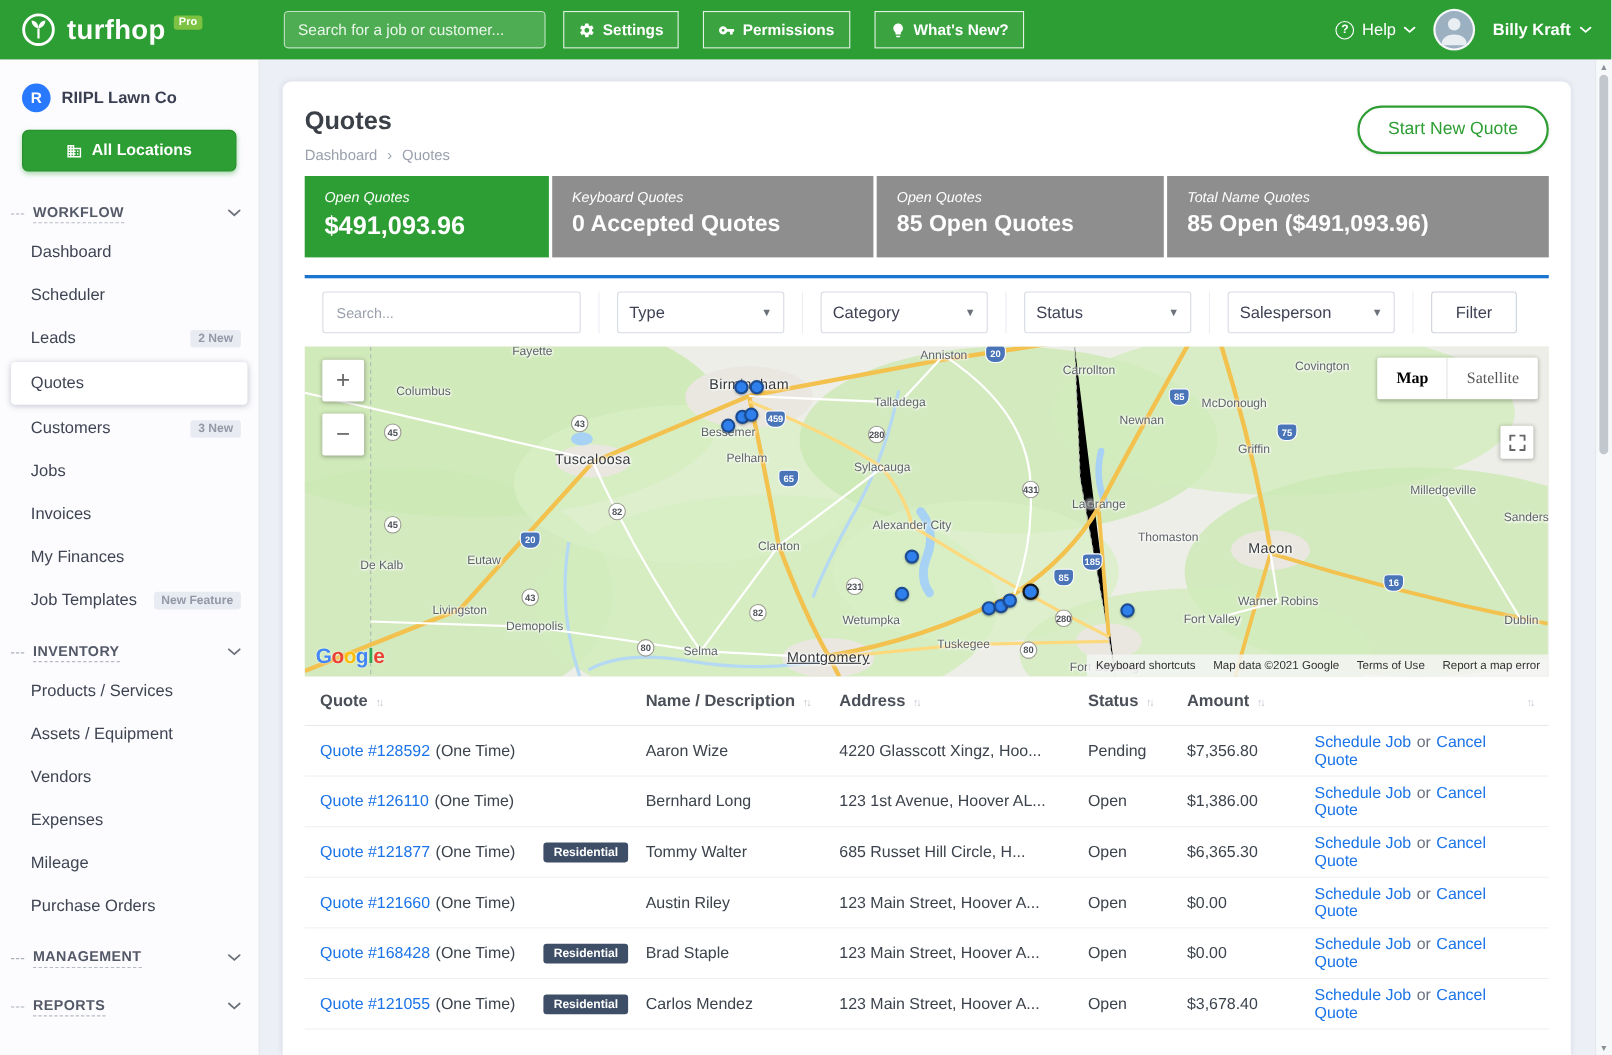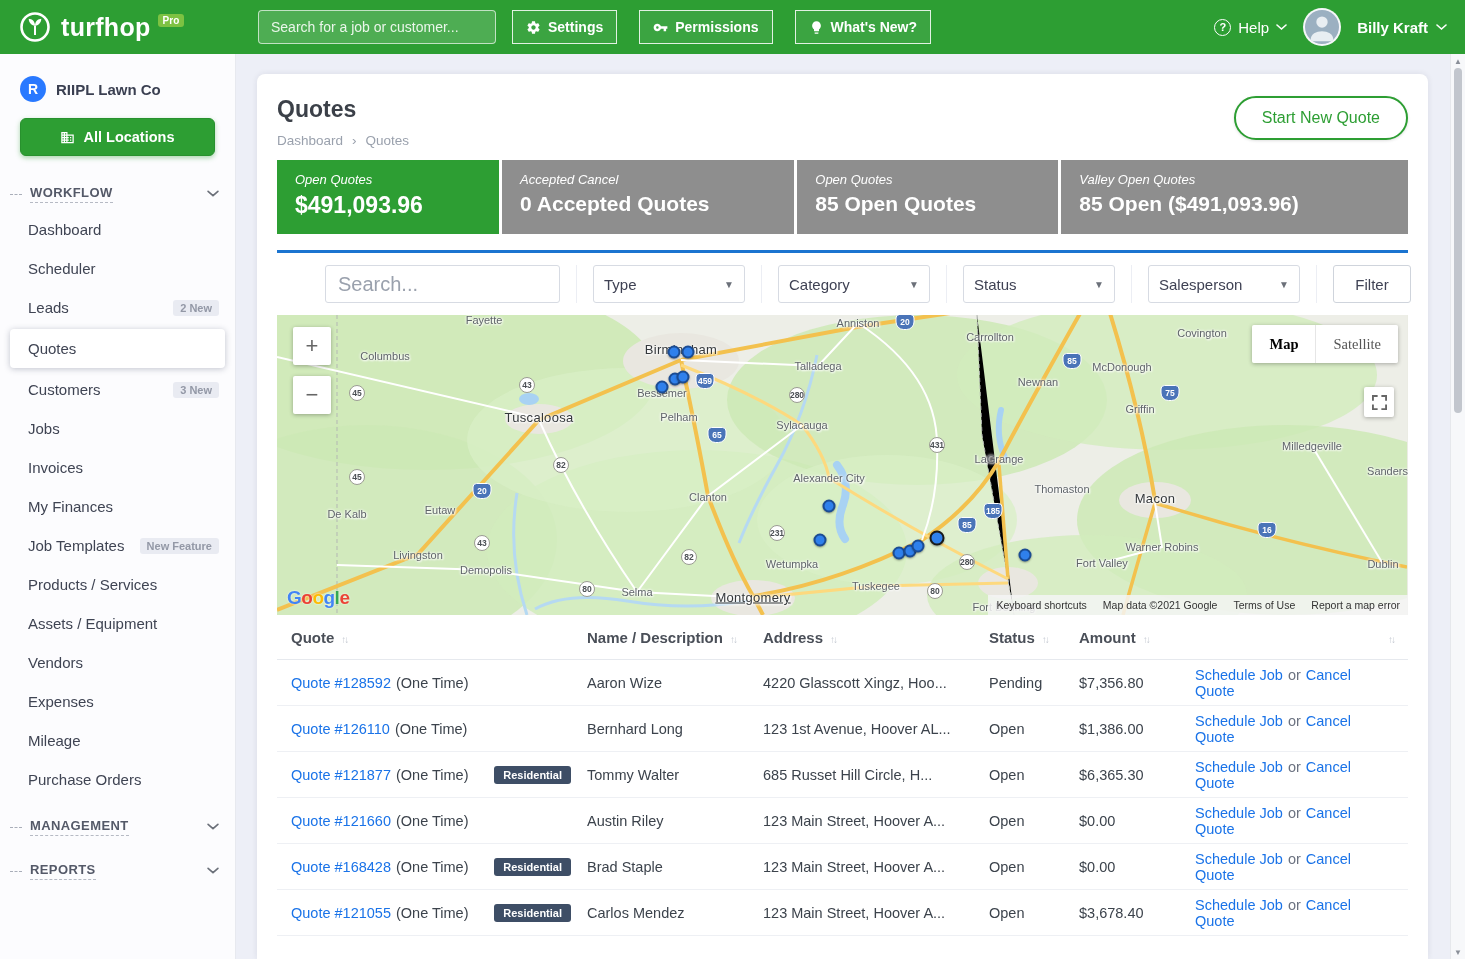--- a/index.html
+++ b/index.html
@@ -106,22 +106,22 @@
   .stat.green { background:#2d9e33; } .stat.green .val { font-size:23px; }
   .stat.gray { background:#8e8e8e; }
   .stat:nth-child(1){flex:215;} .stat:nth-child(2){flex:296;}
   .stat:nth-child(3){flex:260;} .stat:nth-child(4){flex:359;}
 
   
   .filterbar { border-top:3px solid #1b74d0; display:flex; align-items:center; padding:12px 0; }
   .fcell { padding:0 16px; border-right:1px solid #eceef4; display:flex; align-items:center; }
   .fcell:last-child { border-right:none; }
   .fsearch { width:235px; height:38px; border:1px solid #d7dbe3; border-radius:3px;
-    padding:0 12px; font-size:20px; outline:none; color:#3f4254;
-    font-family:"Liberation Sans", sans-serif;margin-left:32px; }
+    padding:0 12px; font-size:13px; outline:none; color:#3f4254;
+    font-family:"Liberation Sans", sans-serif; }
   .fsearch::placeholder { color:#9aa1ad; }
   .fselect { width:152px; height:38px; border:1px solid #d7dbe3; border-radius:3px;
     display:flex; align-items:center; justify-content:space-between; padding:0 10px;
     font-size:15px; color:#3f4254; cursor:pointer; background:#fff; }
   .fselect .arrow { color:#6b7079; font-size:10px; }
   .filter-btn { width:78px; height:38px; background:#fff; border:1px solid #cfd4dc;
     border-radius:3px; font-size:15px; color:#3f4254; cursor:pointer;
     font-family:"Liberation Sans", sans-serif; }
 
   
@@ -294,20 +294,27 @@
           <span>Invoices</span>
         </div>
       <div class="nav-item">
           <span>My Finances</span>
         </div>
       <div class="nav-item">
         <span>Job Templates</span>
         <span class="nav-badge">New Feature</span>
       </div>
 
+      <div class="sec-head">
+        <span class="sec-dash"></span>
+        <span class="sec-label">INVENTORY</span>
+        <svg class="sec-chev" width="12" height="8" viewBox="0 0 11 7">
+            <path d="M1 1l4.5 4L10 1" stroke="#6b7079" stroke-width="1.5" fill="none" stroke-linecap="round"></path>
+          </svg>
+      </div>
       <div class="nav-item">
           <span>Products / Services</span>
         </div>
       <div class="nav-item">
           <span>Assets / Equipment</span>
         </div>
       <div class="nav-item">
           <span>Vendors</span>
         </div>
       <div class="nav-item">
@@ -352,29 +359,29 @@
         </div>
         <button class="new-quote-btn">Start New Quote</button>
       </div>
 
       <div class="stats">
         <div class="stat green">
           <div class="lbl">Open Quotes</div>
           <div class="val">$491,093.96</div>
         </div>
         <div class="stat gray">
-          <div class="lbl">Accepted Cancel</div>
+          <div class="lbl">Keyboard Quotes</div>
           <div class="val">0 Accepted Quotes</div>
         </div>
         <div class="stat gray">
           <div class="lbl">Open Quotes</div>
           <div class="val">85 Open Quotes</div>
         </div>
         <div class="stat gray">
-          <div class="lbl">Valley Open Quotes</div>
+          <div class="lbl">Total Name Quotes</div>
           <div class="val">85 Open ($491,093.96)</div>
         </div>
       </div>
 
       <div class="filterbar">
         <div class="fcell">
           <input class="fsearch" type="text" placeholder="Search..." style="">
         </div>
         <div class="fcell">
           <div class="fselect">

